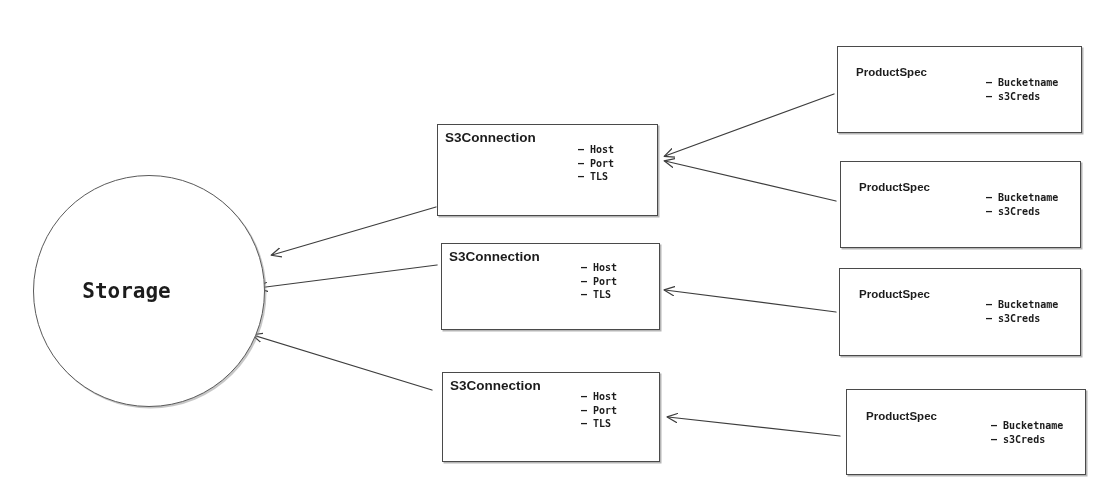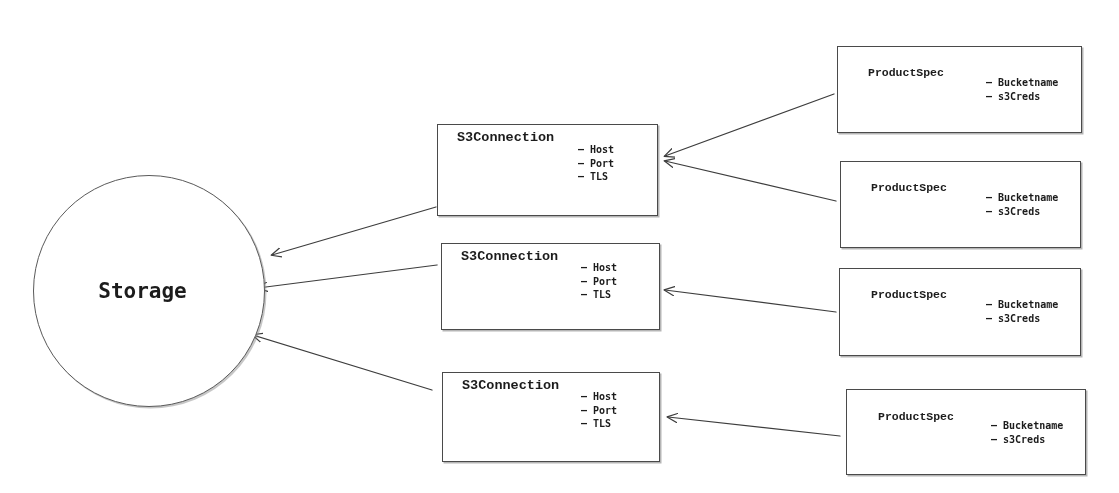--- a/index.html
+++ b/index.html
@@ -31,27 +31,26 @@
   }
   .node-box {
     position: absolute;
     box-sizing: border-box;
     background: #ffffff;
     border: 1.6px solid #4a4a4a;
     box-shadow: 1.5px 1.5px 0 0 rgba(120,120,120,0.55);
   }
   .node-title {
     position: absolute;
-    font-family: Liberation Mono, monospace;
+    font-family: Liberation Sans, sans-serif;
     font-size: 13.5px;
     font-weight: 700;
     color: #1c1c1c;
     letter-spacing: 0px;
     white-space: nowrap;
-    margin-left: 12px;
   }
   .node-attrs {
     position: absolute;
     font-family: "DejaVu Sans Mono", monospace;
     font-size: 10px;
     font-weight: 700;
     color: #1c1c1c;
     line-height: 13.5px;
     white-space: nowrap;
   }
@@ -97,21 +96,21 @@
     <path d="M 834 94 L 665 156" fill="none" stroke="#3d3d3d" stroke-width="1.25" marker-end="url(#ah)" stroke-linecap="round"></path>
 
     <path d="M 836 201 L 665 161" fill="none" stroke="#3d3d3d" stroke-width="1.25" marker-end="url(#ah)" stroke-linecap="round"></path>
 
     <path d="M 836 312 L 665 290" fill="none" stroke="#3d3d3d" stroke-width="1.25" marker-end="url(#ah)" stroke-linecap="round"></path>
 
     <path d="M 840 436 L 668 417" fill="none" stroke="#3d3d3d" stroke-width="1.25" marker-end="url(#ah)" stroke-linecap="round"></path>
   </svg>
 
   <div class="storage-circle" style="left:33px; top:175px; width:232px; height:232px;"></div>
-  <div class="storage-label" style="left:49px; top:279px; width:187px;">Storage</div>
+  <div class="storage-label" style="left:33px; top:279px; width:187px;">Storage</div>
 
   <div class="node-box" style="left:437px; top:124px; width:221px; height:92px;"></div>
   <div class="node-title" style="left:445px; top:130px;">S3Connection</div>
   <div class="node-attrs" style="left:578px; top:143px;">
     <div>– Host</div>
     <div>– Port</div>
     <div>– TLS</div>
   </div>
 
   <div class="node-box" style="left:441px; top:243px; width:219px; height:87px;"></div>

